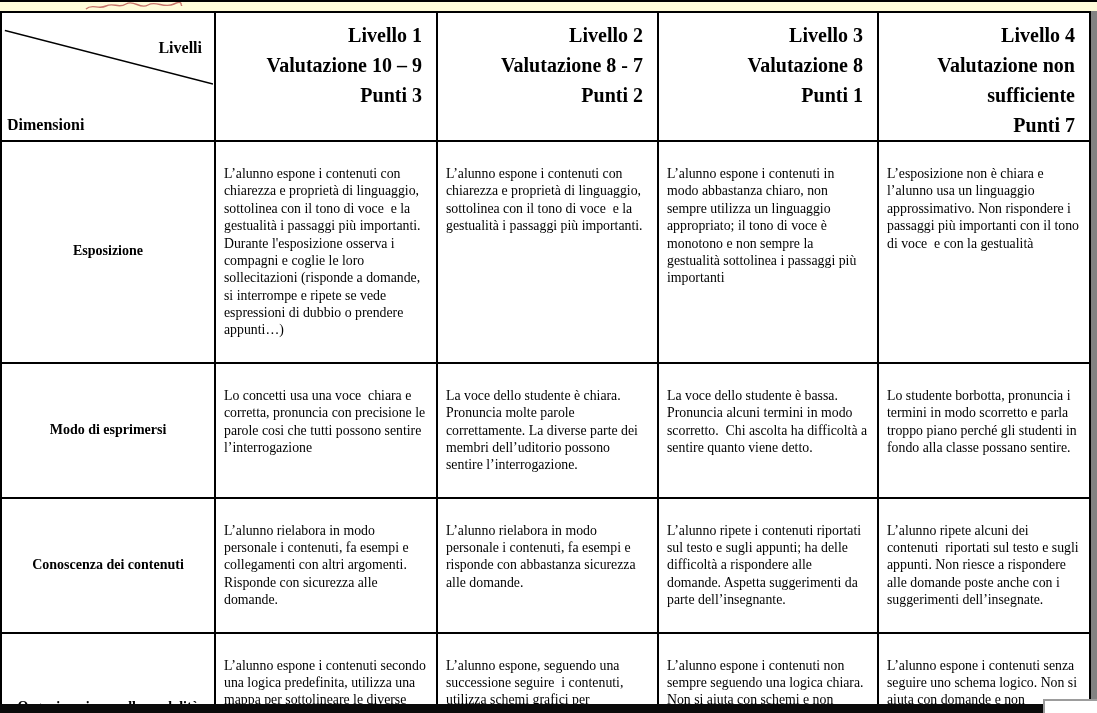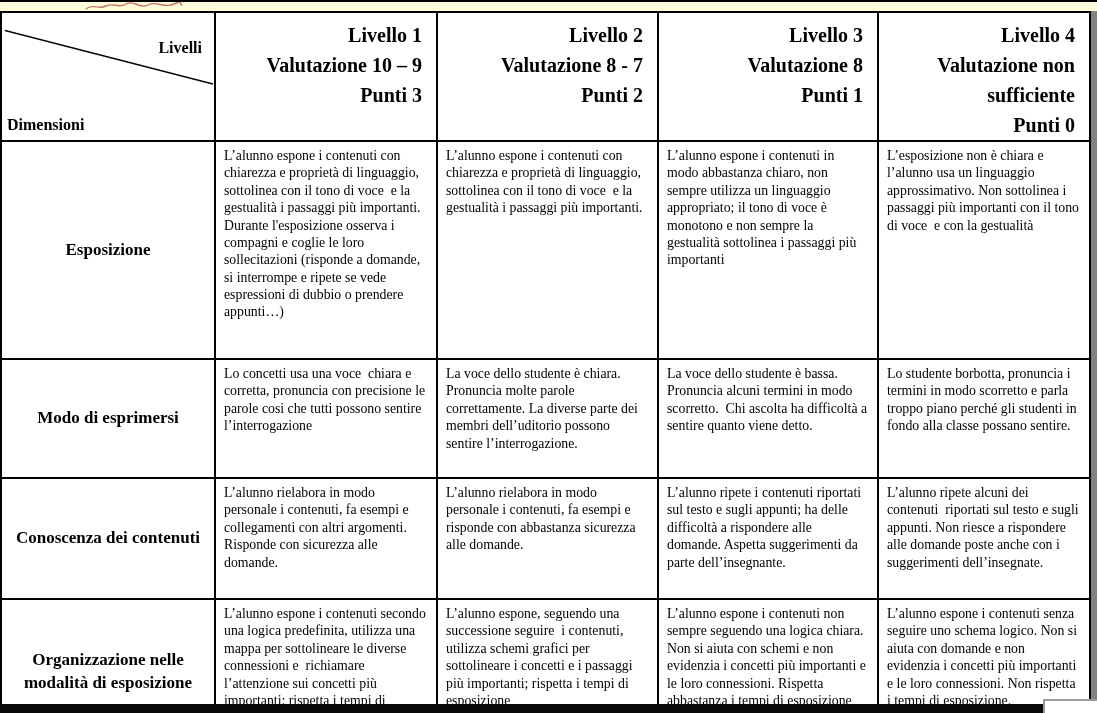--- a/index.html
+++ b/index.html
@@ -64,31 +64,31 @@
     position: absolute; top: 26px; right: 12px;
     font-weight: bold; font-size: 16px;
   }
   .dimensioni-label {
     position: absolute; bottom: 6px; left: 5px;
     font-weight: bold; font-size: 16px;
   }
 
   td.label-cell {
     font-weight: bold;
-    font-size: 17px;
+    font-size: 14px;
     text-align: center;
     vertical-align: middle;
     line-height: 1.35;
     padding: 4px 13px;
   }
   td.body-cell {
     vertical-align: top;
     font-size: 13.8px;
     line-height: 1.26;
-    padding: 5px 8px;
+    padding: 23px 8px;
     white-space: pre-wrap;
   }
   tr.r1 { height: 218px; }
   tr.r2 { height: 119px; }
   tr.r3 { height: 121px; }
   tr.r4 { height: 146px; }
 
   
   .bottom-band {
     position: absolute;
@@ -148,30 +148,30 @@
         <span>Punti 2</span>
       </td>
       <td class="hdr">
         <span>Livello 3</span>
         <span>Valutazione 8</span>
         <span>Punti 1</span>
       </td>
       <td class="hdr">
         <span>Livello 4</span>
         <span>Valutazione non sufficiente</span>
-        <span>Punti 0</span>
+        <span>Punti 7</span>
       </td>
     </tr>
 
     <tr class="r1">
       <td class="label-cell">Esposizione</td>
       <td class="body-cell">L’alunno espone i contenuti con chiarezza e proprietà di linguaggio, sottolinea con il tono di voce  e la gestualità i passaggi più importanti. Durante l'esposizione osserva i compagni e coglie le loro sollecitazioni (risponde a domande, si interrompe e ripete se vede  espressioni di dubbio o prendere appunti…)</td>
       <td class="body-cell">L’alunno espone i contenuti con chiarezza e proprietà di linguaggio, sottolinea con il tono di voce  e la gestualità i passaggi più importanti.</td>
       <td class="body-cell">L’alunno espone i contenuti in modo abbastanza chiaro, non sempre utilizza un linguaggio appropriato; il tono di voce è monotono e non sempre la gestualità sottolinea i passaggi più importanti</td>
-      <td class="body-cell">L’esposizione non è chiara e l’alunno usa un linguaggio approssimativo. Non sottolinea i passaggi più importanti con il tono di voce  e con la gestualità</td>
+      <td class="body-cell">L’esposizione non è chiara e l’alunno usa un linguaggio approssimativo. Non rispondere i passaggi più importanti con il tono di voce  e con la gestualità</td>
     </tr>
 
     <tr class="r2">
       <td class="label-cell">Modo di esprimersi</td>
       <td class="body-cell">Lo concetti usa una voce  chiara e corretta, pronuncia con precisione le parole cosi che tutti possono sentire l’interrogazione</td>
       <td class="body-cell">La voce dello studente è chiara. Pronuncia molte parole correttamente. La diverse parte dei membri dell’uditorio possono sentire l’interrogazione.</td>
       <td class="body-cell">La voce dello studente è bassa. Pronuncia alcuni termini in modo scorretto.  Chi ascolta ha difficoltà a sentire quanto viene detto.</td>
       <td class="body-cell">Lo studente borbotta, pronuncia i termini in modo scorretto e parla troppo piano perché gli studenti in fondo alla classe possano sentire.</td>
     </tr>
 

